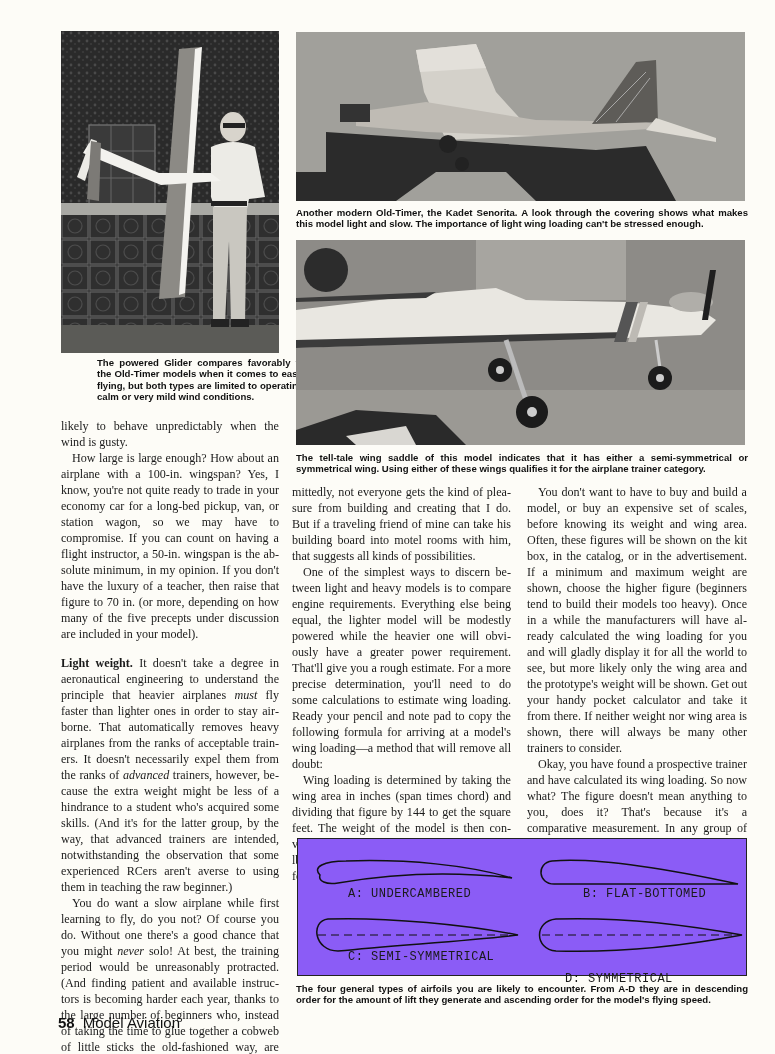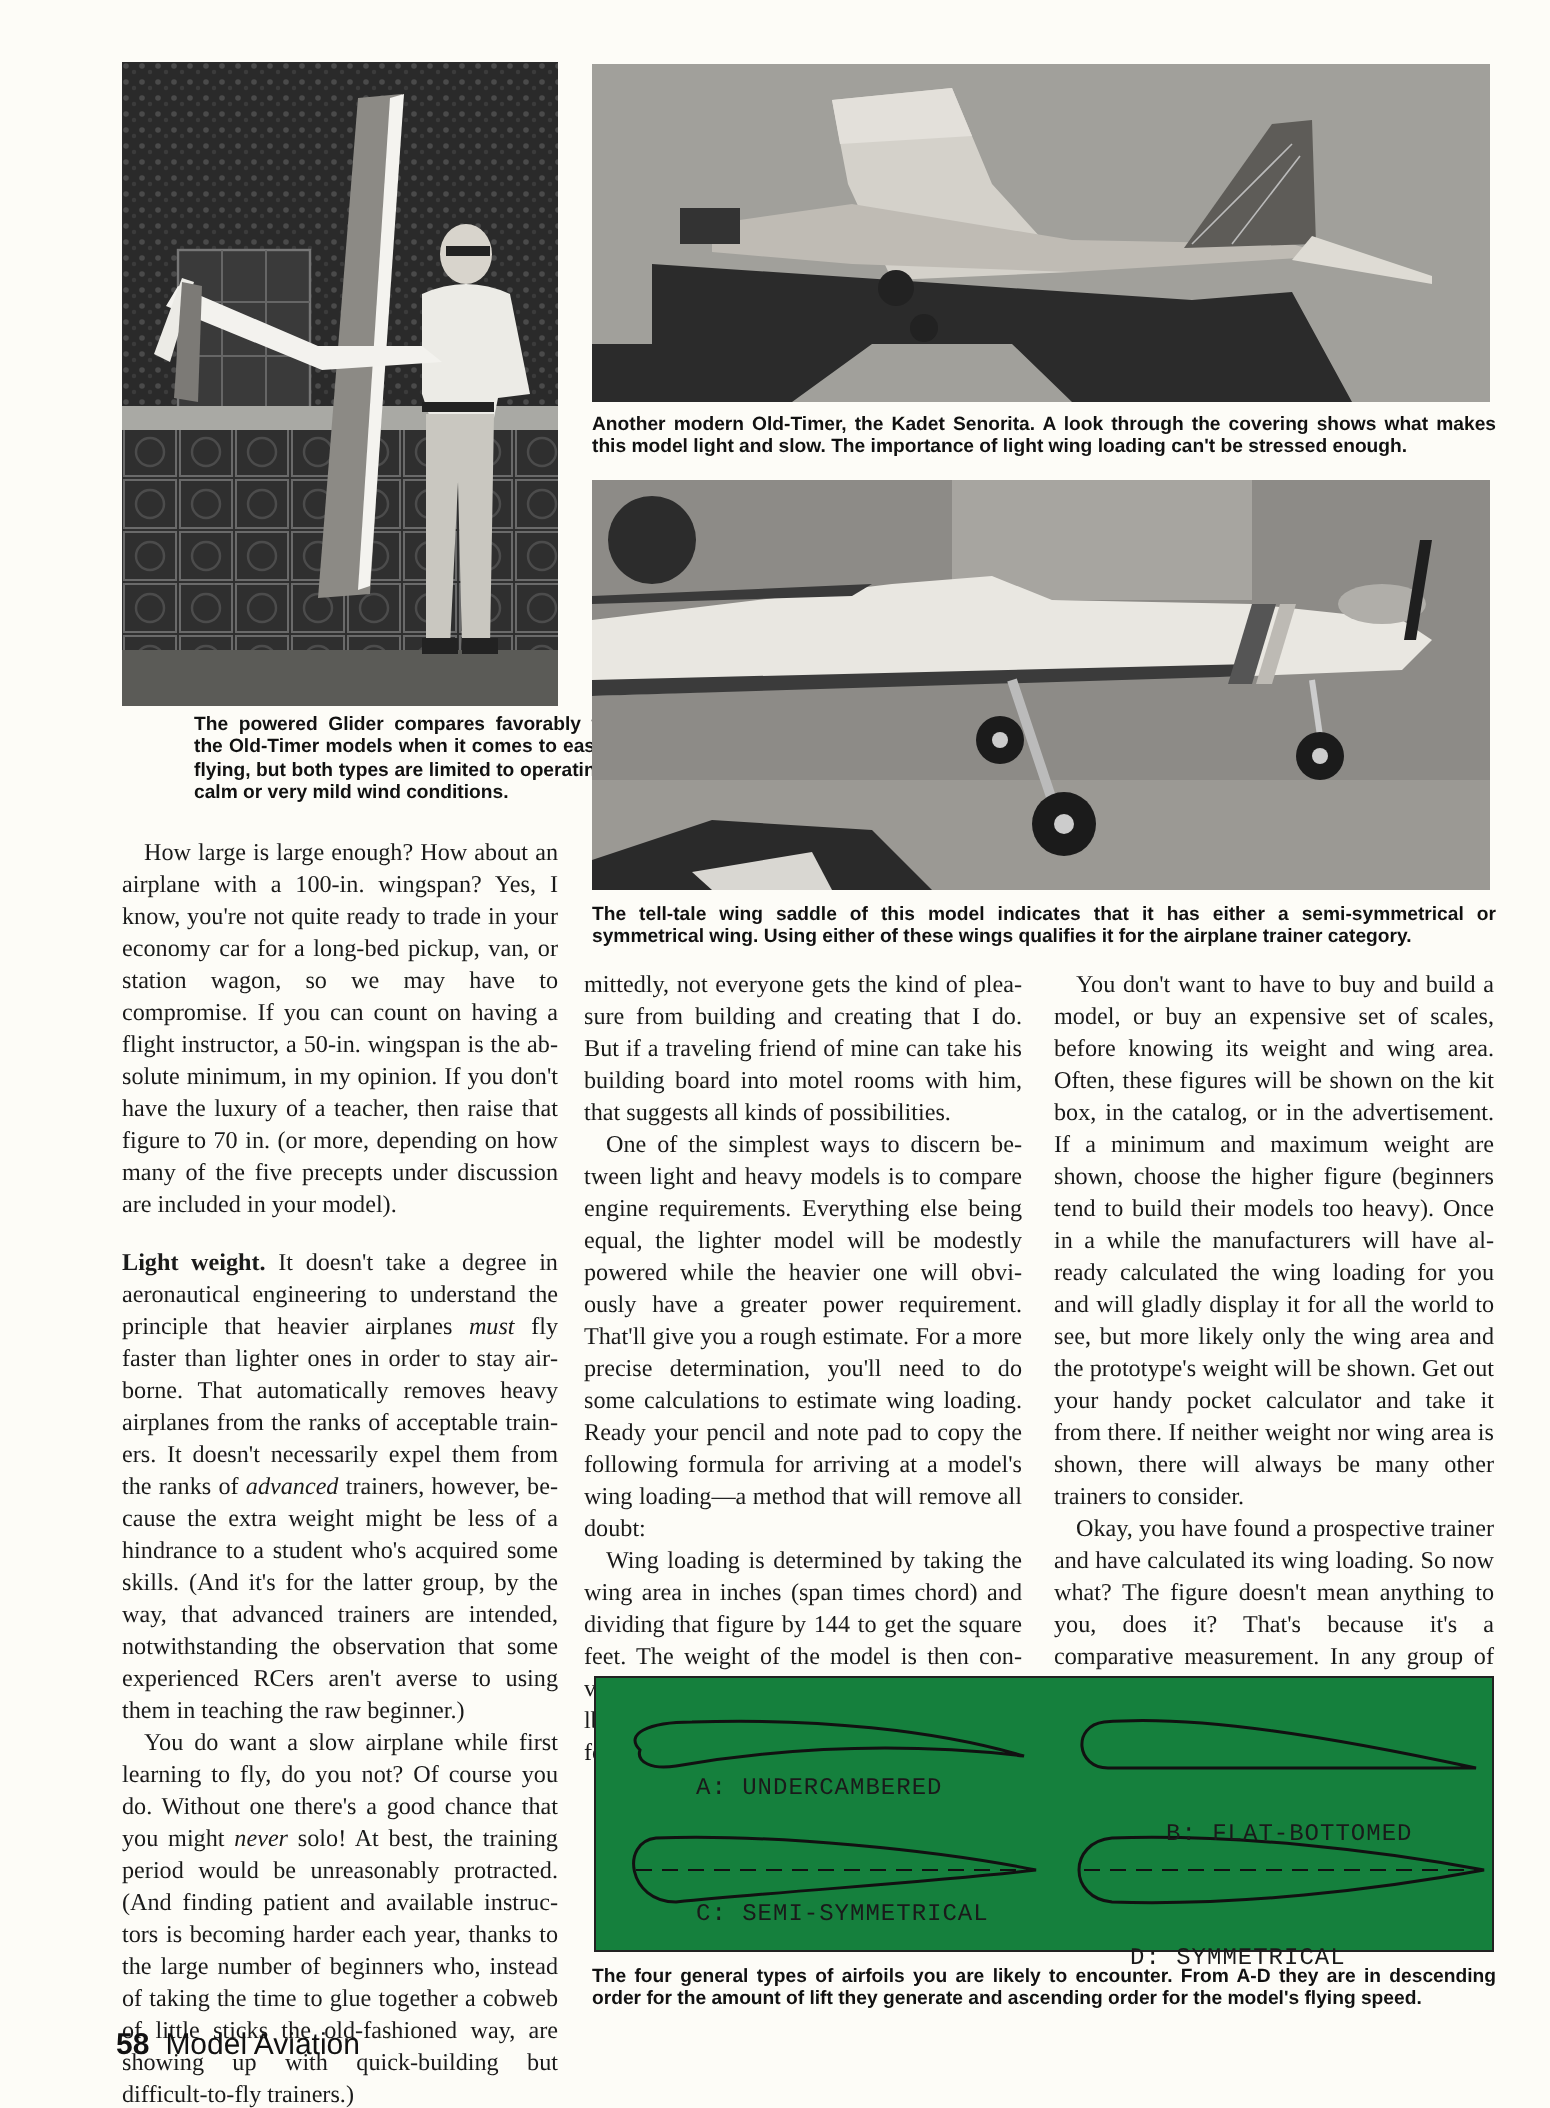--- a/index.html
+++ b/index.html
@@ -29,21 +29,21 @@
   }
   .col p { text-indent: 11px; }
   .col p.noindent { text-indent: 0; }
   .col p.gap { margin-top: 13px; text-indent: 0; }
   .col .runin { font-weight: bold; }
   .col em { font-style: italic; }
 
   .airfoil-box {
     position: absolute;
     left: 297px; top: 838px; width: 450px; height: 138px;
-    background: #15803d;
+    background: #8b5cf6;
     border: 1px solid #222;
   }
   .airfoil-box svg { position: absolute; left: 0; top: 0; }
   .airfoil-label {
     position: absolute;
     font-family: "Liberation Mono", "DejaVu Sans Mono", monospace;
     font-size: 12px;
     letter-spacing: 0.5px;
     color: #1a1a1a;
   }
@@ -162,20 +162,21 @@
     <circle cx="364" cy="138" r="12" fill="#1b1b1b"></circle>
     <circle cx="364" cy="138" r="4" fill="#ccc"></circle>
 
     <polygon points="0,190 60,170 140,175 170,205 0,205" fill="#2a2a2a"></polygon>
     <polygon points="50,196 110,186 120,205 60,205" fill="#d9d7d2"></polygon>
   </svg>
 </div>
 <div class="caption" style="left:296px; top:452px; width:452px;">The tell-tale wing saddle of this model indicates that it has either a semi-symmetrical or symmetrical wing. Using either of these wings qualifies it for the airplane trainer category.</div>
 
 <div class="col" style="left:61px; top:418px; width:218px;">
+  <p class="noindent">likely to behave unpredictably when the wind is gusty.</p>
   <p>How large is large enough? How about an airplane with a 100-in. wingspan? Yes, I know, you're not quite ready to trade in your economy car for a long-bed pickup, van, or station wagon, so we may have to compromise. If you can count on having a flight instructor, a 50-in. wingspan is the ab­solute minimum, in my opinion. If you don't have the luxury of a teacher, then raise that figure to 70 in. (or more, depend­ing on how many of the five precepts under discussion are included in your model).</p>
   <p class="gap"><span class="runin">Light weight.</span><span> It doesn't take a degree in aeronautical engineering to understand the principle that heavier airplanes </span><em>must</em><span> fly faster than lighter ones in order to stay air­borne. That automatically removes heavy airplanes from the ranks of acceptable train­ers. It doesn't necessarily expel them from the ranks of </span><em>advanced</em><span> trainers, however, be­cause the extra weight might be less of a hin­drance to a student who's acquired some skills. (And it's for the latter group, by the way, that advanced trainers are intended, notwithstanding the observation that some experienced RCers aren't averse to using them in teaching the raw beginner.)</span></p>
   <p><span>You do want a slow airplane while first learning to fly, do you not? Of course you do. Without one there's a good chance that you might </span><em>never</em><span> solo! At best, the training period would be unreasonably protracted. (And finding patient and available instruc­tors is becoming harder each year, thanks to the large number of beginners who, instead of taking the time to glue together a cobweb of little sticks the old-fashioned way, are showing up with quick-building but difficult-to-fly trainers.)</span></p>
 
 </div>
 
 <div class="col" style="left:292px; top:484px; width:219px;">
   <p class="noindent">mittedly, not everyone gets the kind of plea­sure from building and creating that I do. But if a traveling friend of mine can take his building board into motel rooms with him, that suggests all kinds of possibilities.</p>
   <p>One of the simplest ways to discern be­tween light and heavy models is to compare engine requirements. Everything else being equal, the lighter model will be modestly powered while the heavier one will obvi­ously have a greater power requirement. That'll give you a rough estimate. For a more precise determination, you'll need to do some calculations to estimate wing load­ing. Ready your pencil and note pad to copy the following formula for arriving at a model's wing loading—a method that will remove all doubt:</p>
   <p>Wing loading is determined by taking the wing area in inches (span times chord) and dividing that figure by 144 to get the square feet. The weight of the model is then con­verted from pounds to ounces (16 oz. per lb.). Divide the total ounces by the square footage to get the ounces per square foot</p>
@@ -193,21 +194,21 @@
 
     <path d="M254,22 C300,18 370,30 440,45 L256,45 C240,45 238,24 254,22 Z" fill="none" stroke="#111" stroke-width="1.5"></path>
 
     <path d="M30,80 C90,78 170,86 220,96 C170,102 100,106 40,112 C16,112 12,82 30,80 Z" fill="none" stroke="#111" stroke-width="1.5"></path>
     <line x1="20" y1="96" x2="218" y2="96" stroke="#111" stroke-width="1" stroke-dasharray="8,5"></line>
 
     <path d="M258,80 C320,78 390,86 444,96 C390,106 320,114 258,112 C236,110 236,82 258,80 Z" fill="none" stroke="#111" stroke-width="1.5"></path>
     <line x1="244" y1="96" x2="442" y2="96" stroke="#111" stroke-width="1" stroke-dasharray="8,5"></line>
   </svg>
   <span class="airfoil-label" style="left:50px; top:48px;">A: UNDERCAMBERED</span>
-  <span class="airfoil-label" style="left:285px; top:48px;margin-top:23px;">B: FLAT-BOTTOMED</span>
+  <span class="airfoil-label" style="left:285px; top:48px;">B: FLAT-BOTTOMED</span>
   <span class="airfoil-label" style="left:50px; top:111px;">C: SEMI-SYMMETRICAL</span>
   <span class="airfoil-label" style="left:267px; top:111px;margin-top:22px;">D: SYMMETRICAL</span>
 </div>
 <div class="caption" style="left:296px; top:983px; width:452px;">The four general types of airfoils you are likely to encounter. From A-D they are in descending order for the amount of lift they generate and ascending order for the model's flying speed.</div>
 
 <div class="folio">
   <span class="num">58</span><span>Model Aviation</span>
 </div>
 
 </body></html>

